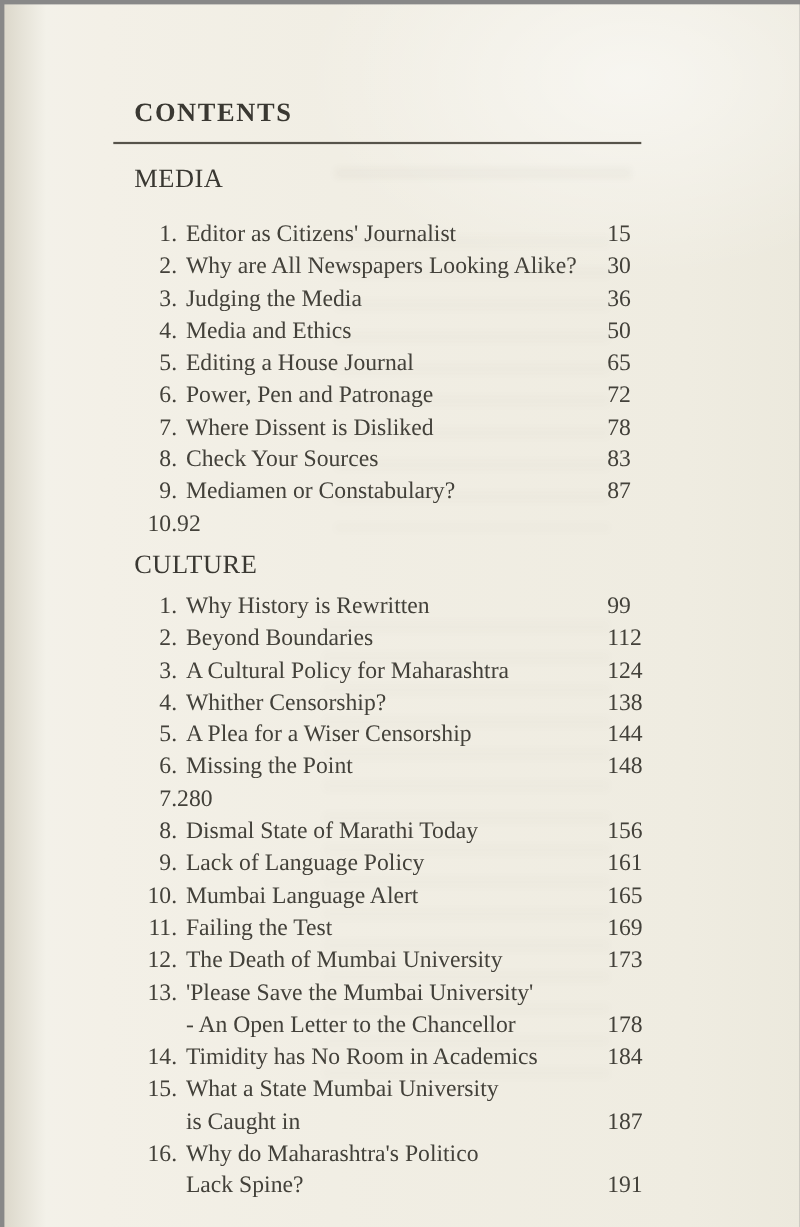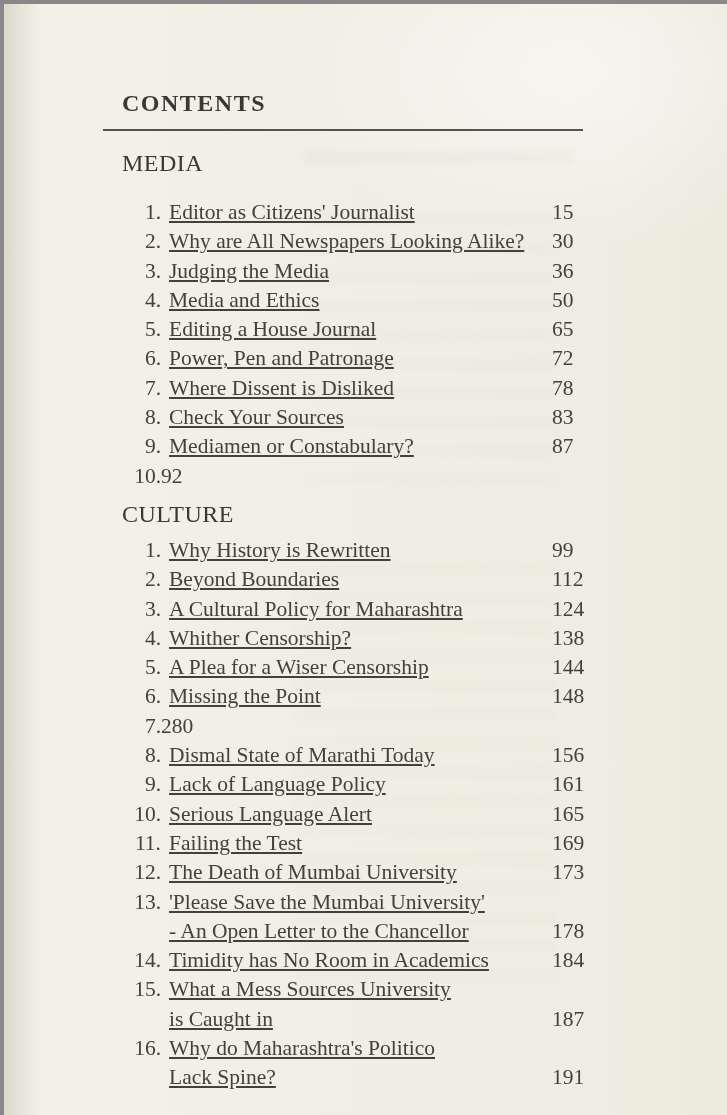--- a/index.html
+++ b/index.html
@@ -36,21 +36,21 @@
   .rule{height:2px;border:none;background:#56534a;width:480px;margin:13px 0 0 -19px;}
   .section{margin:0;}
   .section:nth-of-type(1){margin-top:19px;}
   .section:nth-of-type(2){margin-top:10px;}
   .section-heading{font-weight:normal;font-size:24px;line-height:26px;letter-spacing:.5px;color:#3a3832;}
   .entries{margin:0;}
   .section:nth-of-type(1) .entries{margin-top:22px;}
   .section:nth-of-type(2) .entries{margin-top:9px;}
   .row{display:flex;align-items:flex-start;font-size:21.5px;line-height:29.3px;}
   .num{flex:none;width:39px;text-align:right;}
-  .ttl{flex:1 1 auto;padding-left:8px;white-space:pre;text-decoration:underline;}
+  .ttl{flex:1 1 auto;padding-left:8px;white-space:pre;}
   .pg{flex:none;width:48px;text-align:left;align-self:flex-end;}
 </style>
 </head>
 <body>
 
 <div class="scan">
   <div class="smudge s1"></div>
   <div class="smudge s2"></div>
   <div class="smudge s3"></div>
 
@@ -173,21 +173,21 @@
     </div>
 
     <div class="row">
       <span class="num">9.</span>
       <span class="ttl">Lack of Language Policy</span>
       <span class="pg">161</span>
     </div>
 
     <div class="row">
       <span class="num">10.</span>
-      <span class="ttl">Serious Language Alert</span>
+      <span class="ttl">Mumbai Language Alert</span>
       <span class="pg">165</span>
     </div>
 
     <div class="row">
       <span class="num">11.</span>
       <span class="ttl">Failing the Test</span>
       <span class="pg">169</span>
     </div>
 
     <div class="row">
@@ -204,21 +204,21 @@
     </div>
 
     <div class="row">
       <span class="num">14.</span>
       <span class="ttl">Timidity has No Room in Academics</span>
       <span class="pg">184</span>
     </div>
 
     <div class="row">
       <span class="num">15.</span>
-      <span class="ttl">What a Mess Sources University
+      <span class="ttl">What a State Mumbai University
 is Caught in</span>
       <span class="pg">187</span>
     </div>
 
     <div class="row">
       <span class="num">16.</span>
       <span class="ttl">Why do Maharashtra's Politico
 Lack Spine?</span>
       <span class="pg">191</span>
     </div>

